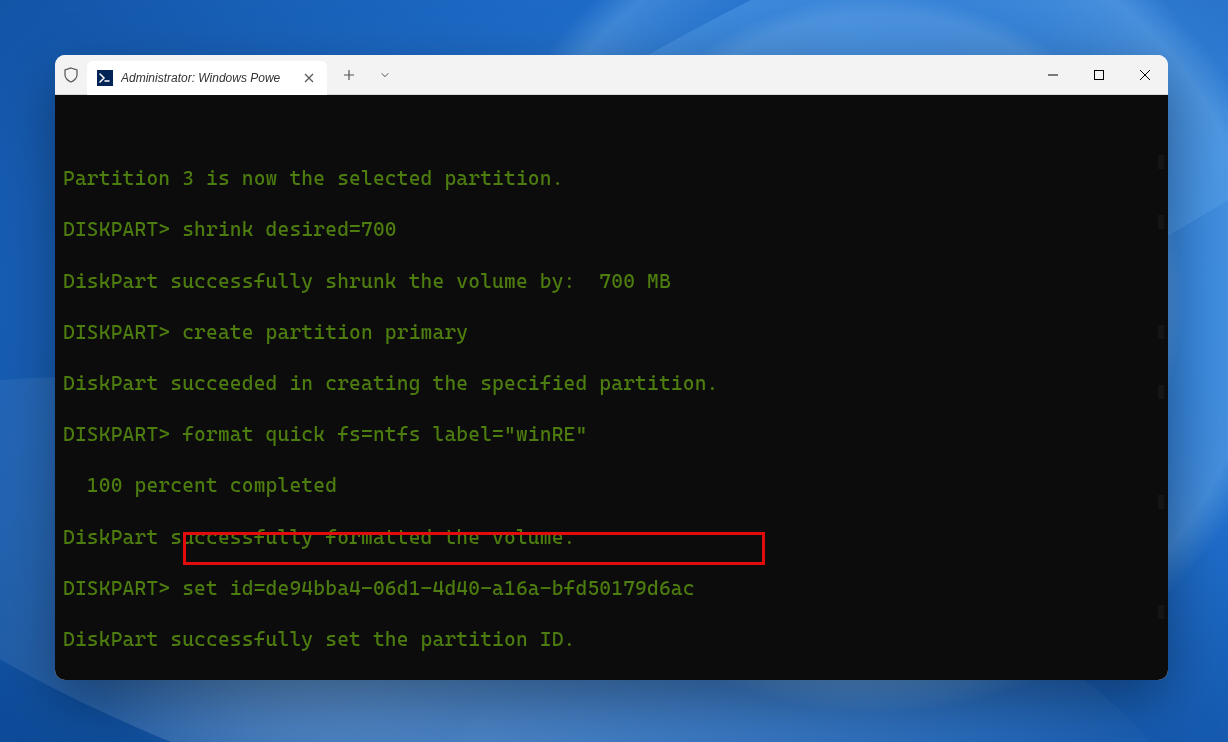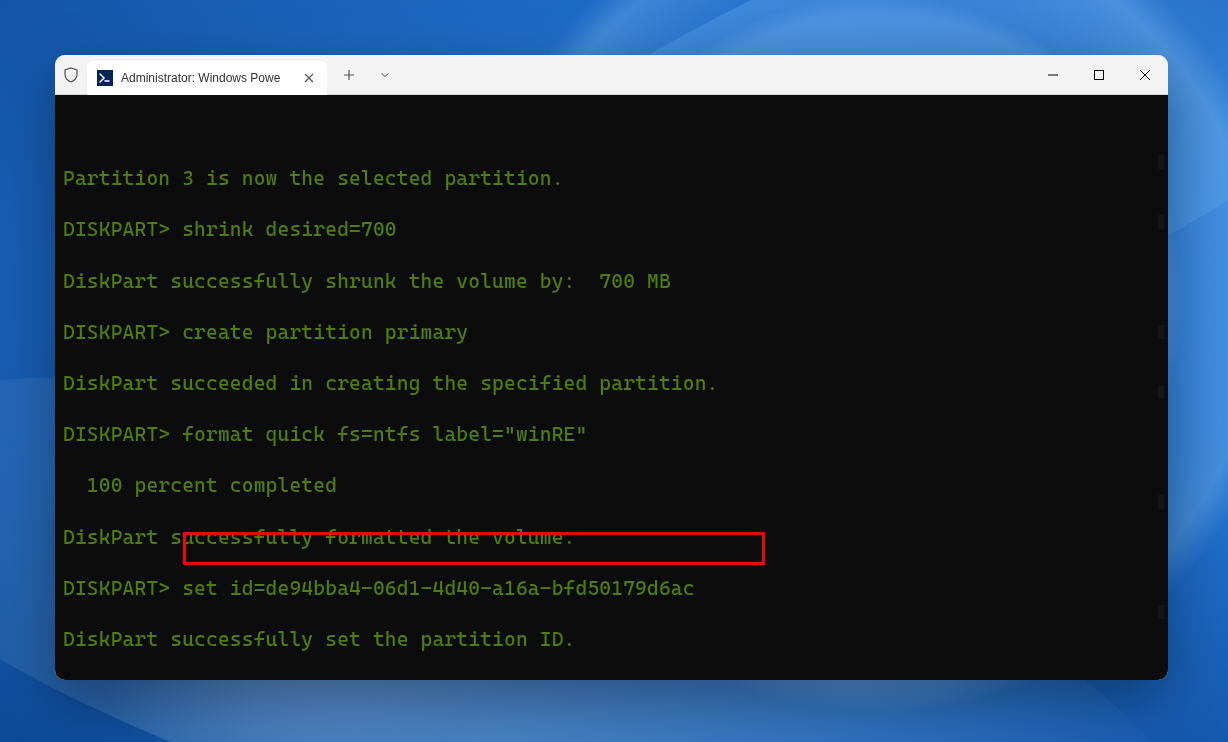--- a/index.html
+++ b/index.html
@@ -115,20 +115,21 @@
       font-size: 10px;
       color: white;
       flex-shrink: 0;
     }
     
     .tab-title {
       white-space: nowrap;
       overflow: hidden;
       text-overflow: ellipsis;
       flex: 1;
+      font-style: italic;
     }
     
     .tab-close {
       width: 16px;
       height: 16px;
       display: flex;
       align-items: center;
       justify-content: center;
       flex-shrink: 0;
       cursor: pointer;

